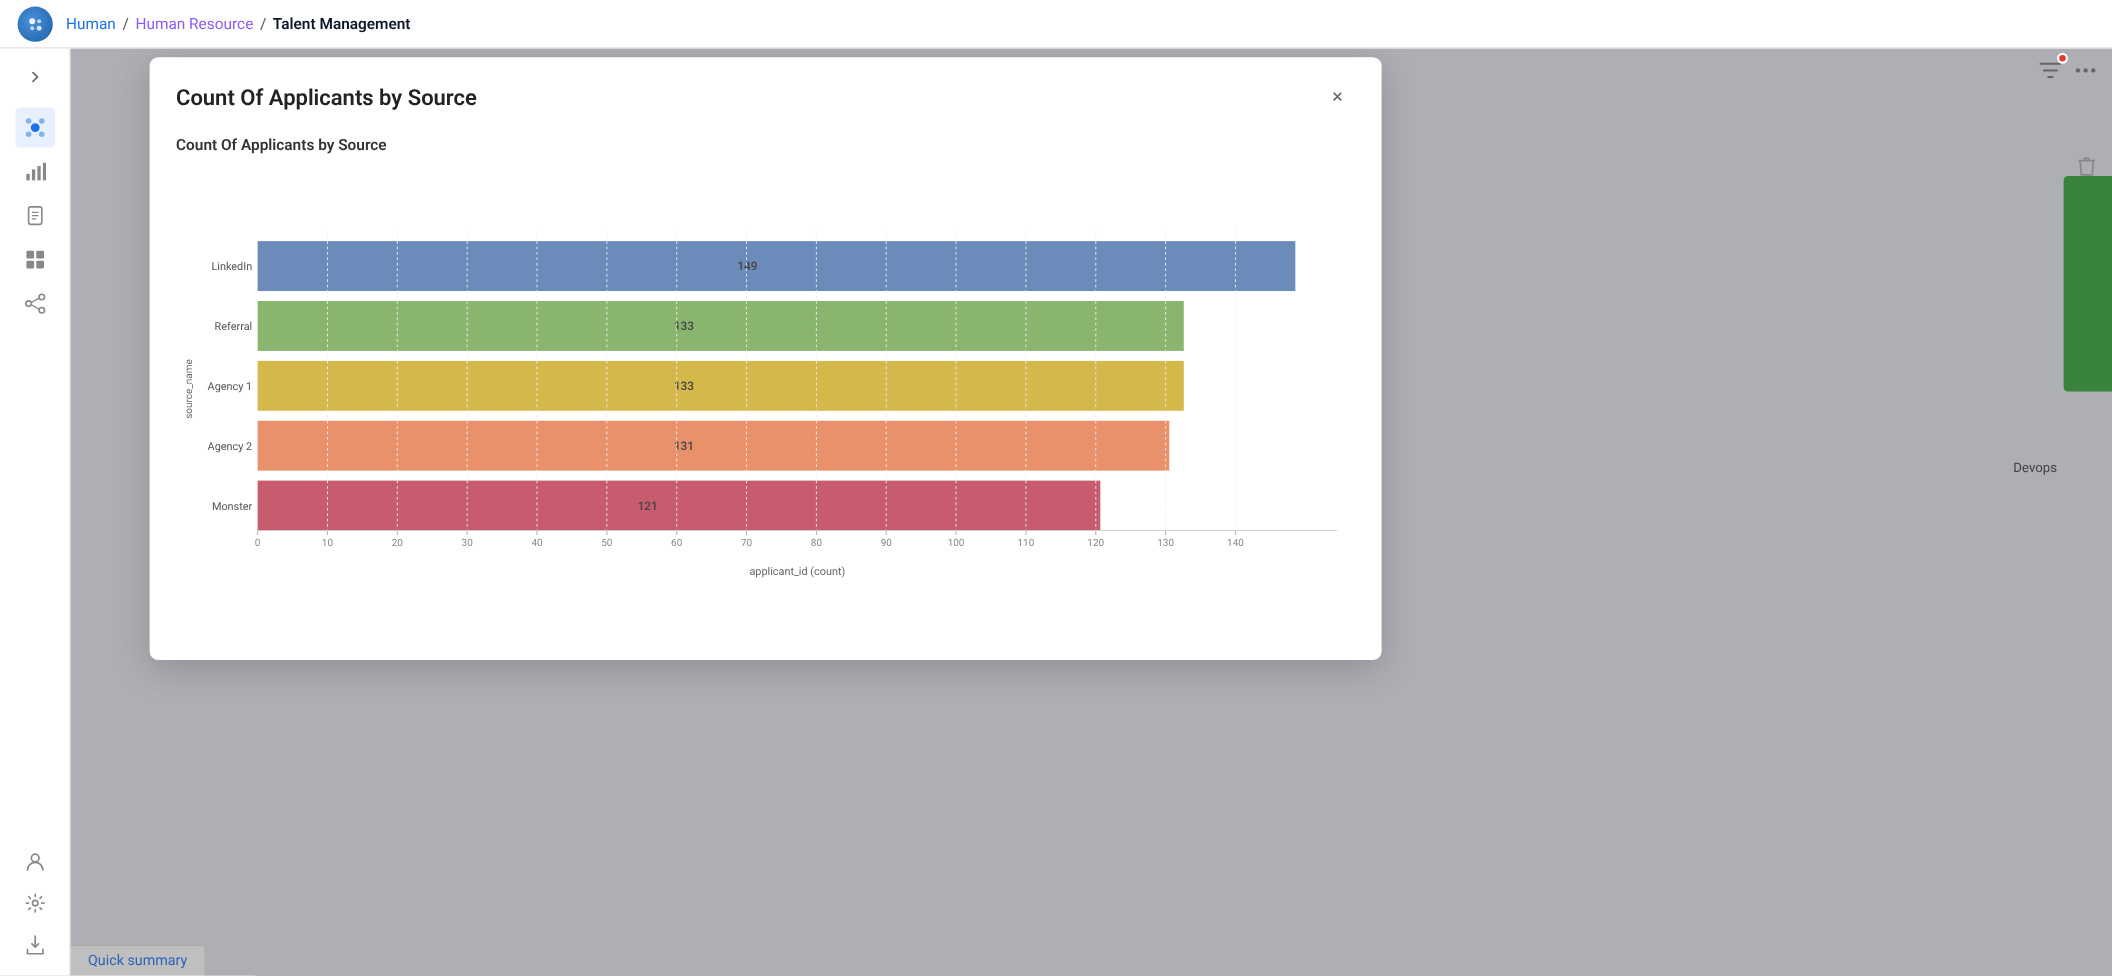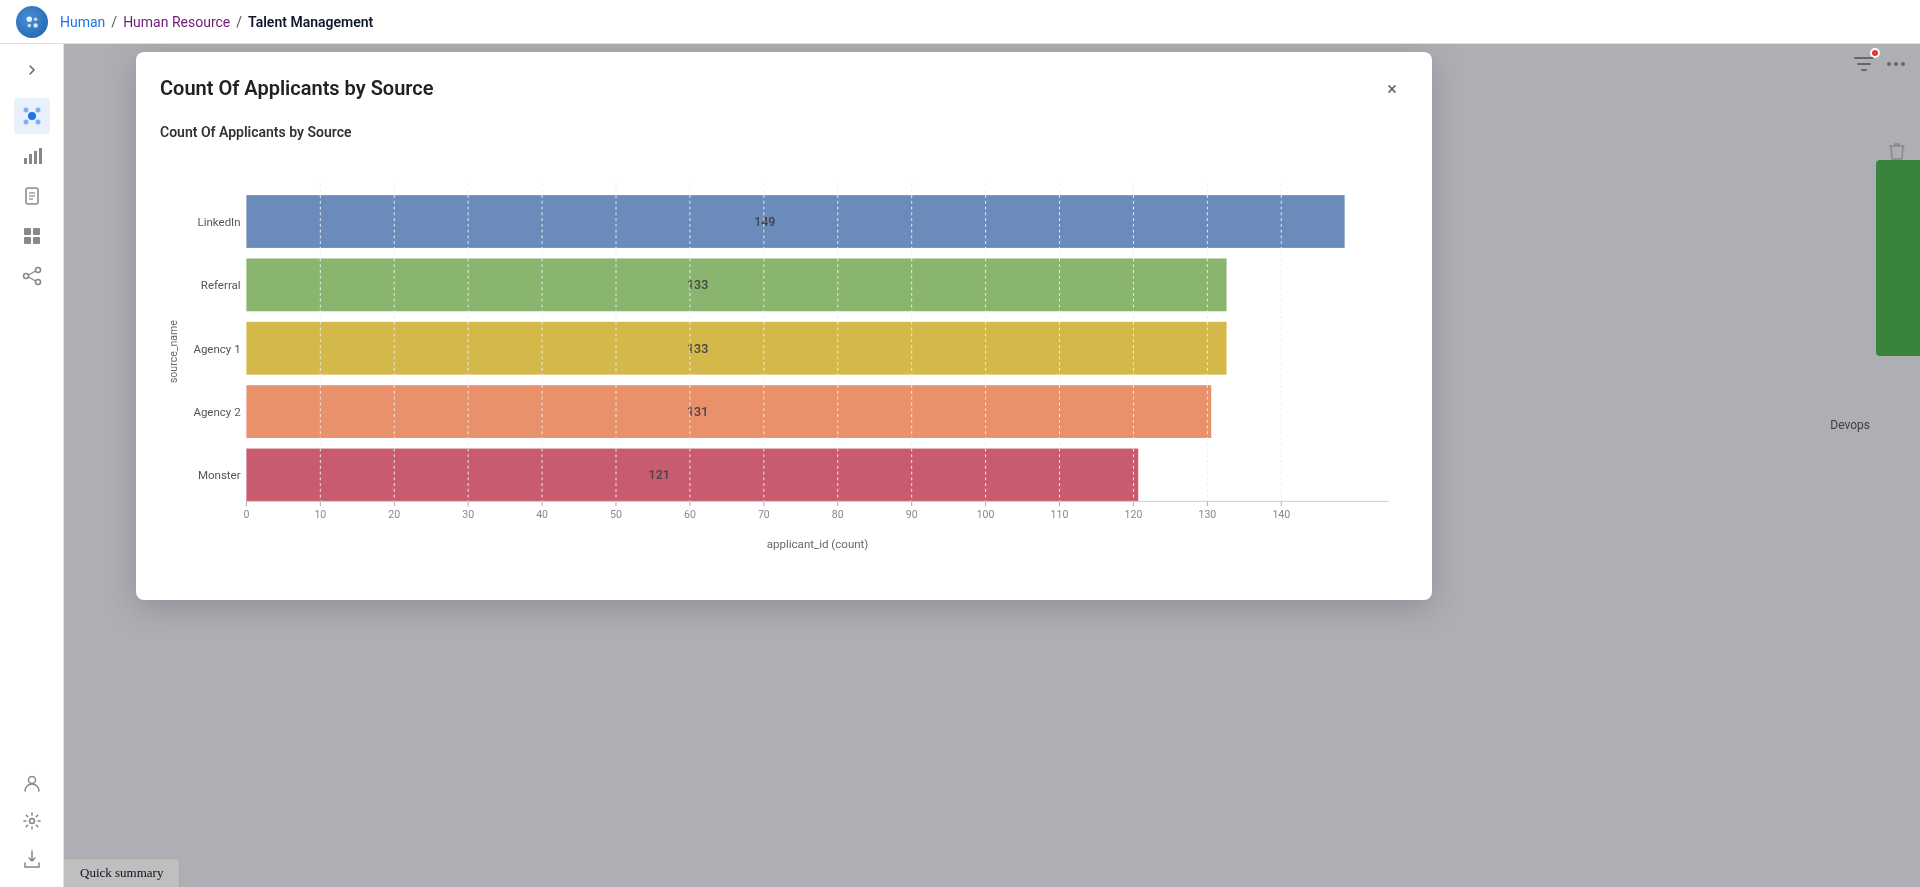--- a/index.html
+++ b/index.html
@@ -91,21 +91,21 @@
       position: absolute;
       top: 0; left: 0; right: 0; bottom: 0;
       background: rgba(0,0,0,0.25);
       z-index: 100;
     }
 
     
     .modal {
       position: absolute;
       top: 8px; left: 72px;
-      width: 1296px;
+      width: 1120px;
       background: #fff;
       border-radius: 8px;
       box-shadow: 0 8px 32px rgba(0,0,0,0.18);
       z-index: 200;
       overflow: hidden;
     }
     .modal-header {
       display: flex;
       align-items: center;
       justify-content: space-between;
@@ -169,42 +169,41 @@
     
     .quick-summary-tab {
       position: absolute;
       bottom: 0;
       left: 0;
       background: #fff;
       border-top: 1px solid #e0e0e0;
       border-right: 1px solid #e0e0e0;
       padding: 6px 16px;
       font-size: 13px;
-      color: #0f172a;
+      color: #3b82f6;
       cursor: pointer;
       border-top-right-radius: 4px;
-      font-family: Liberation Serif, serif;
     }
   </style>
 </head>
 <body>
 
 <div class="top-bar">
   <div class="app-logo">
     <svg viewBox="0 0 20 20" fill="white" xmlns="http://www.w3.org/2000/svg">
       <circle cx="7" cy="7" r="3" fill="white" opacity="0.9"></circle>
       <circle cx="14" cy="7" r="2" fill="white" opacity="0.7"></circle>
       <circle cx="7" cy="14" r="2" fill="white" opacity="0.7"></circle>
       <circle cx="14" cy="14" r="2.5" fill="white" opacity="0.8"></circle>
     </svg>
   </div>
   <div class="breadcrumb">
     <span style="color:#1a73e8;cursor:pointer;">Human</span>
     <span>/</span>
-    <span style="color:#701a75;cursor:pointer;">Human Resource</span>
+    <span style="color:#8b5cf6;cursor:pointer;">Human Resource</span>
     <span>/</span>
     <span class="breadcrumb-last">Talent Management</span>
   </div>
 </div>
 
 <div class="sidebar">
   <div class="sidebar-toggle">
     <svg width="16" height="16" viewBox="0 0 16 16" fill="#666">
       <path d="M6 4l4 4-4 4" stroke="#666" stroke-width="1.5" fill="none" stroke-linecap="round"></path>
     </svg>

